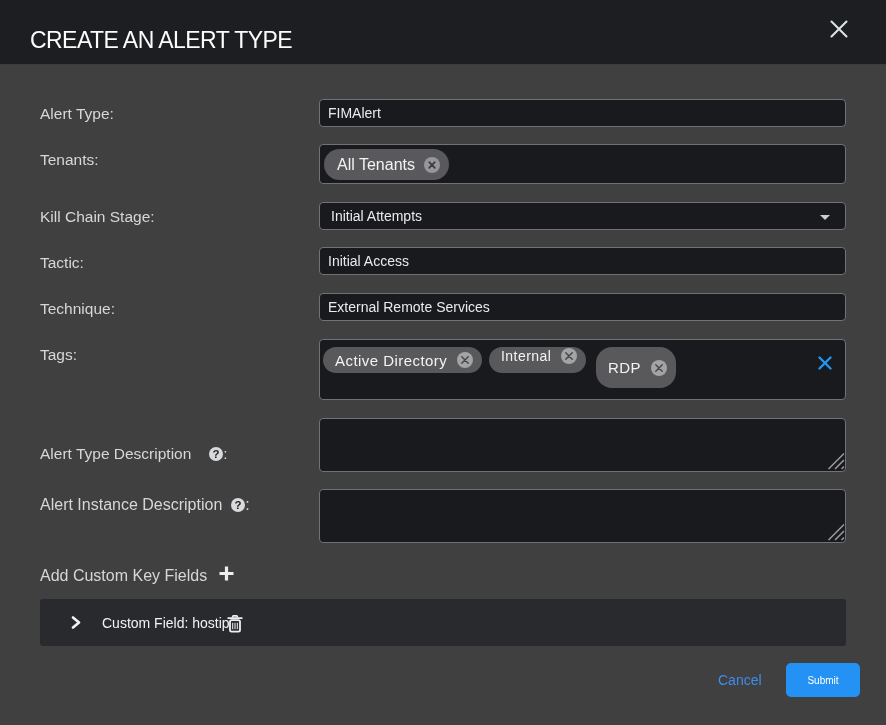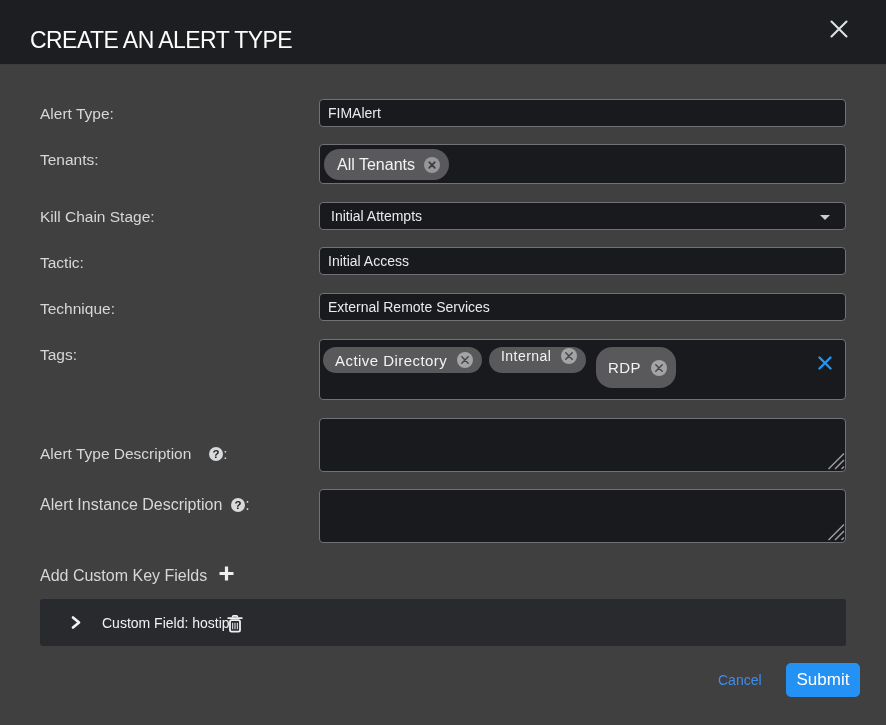--- a/index.html
+++ b/index.html
@@ -11,21 +11,21 @@
   .lbl { position:absolute; left:40px; font-size:15.5px; color:#d6d7d8; line-height:20px; white-space:nowrap; }
   .box { position:absolute; left:319px; width:527px; background:#191a1d; border:1px solid #717275; border-radius:4px; }
   .itxt { position:absolute; left:8px; font-size:14px; color:#e9eaeb; line-height:16px; white-space:nowrap; }
   .chip { position:absolute; display:flex; align-items:center; background:#59595c; color:#f3f3f4; border-radius:16px; }
   .ccirc { border-radius:50%; background:#96979a; width:16px; height:16px; flex:none; }
   .caret { position:absolute; left:500px; top:12px; width:0; height:0; border-left:5.5px solid transparent; border-right:5.5px solid transparent; border-top:5.5px solid #cbccce; }
   .grip { position:absolute; right:0px; bottom:1px; }
   .bluex { position:absolute; }
   .bar { position:absolute; left:40px; top:599px; width:806px; height:47px; background:#292a2d; border-radius:3px; }
   .cancel { position:absolute; left:718px; top:670px; font-size:14px; line-height:20px; color:#3f8cf0; }
-  .submit { position:absolute; left:786px; top:663px; width:74px; height:34px; background:#2492f4; border-radius:5px; color:#fff; font-size:17px; display:flex; align-items:center; justify-content:center; }
+  .submit { position:absolute; left:786px; top:663px; width:74px; height:34px; background:#2492f4; border-radius:5px; color:#fff; font-size:10px; display:flex; align-items:center; justify-content:center; }
 </style>
 </head>
 <body>
 <div id="stage">
   <div class="hdr"></div>
   <div class="title">CREATE AN ALERT TYPE</div>
   <svg class="xclose" width="20" height="20" viewBox="0 0 20 20">
       <path d="M2.5 2.5 L17.5 17.5 M17.5 2.5 L2.5 17.5" stroke="#dde2e5" stroke-width="2.1" stroke-linecap="round"></path>
     </svg>
 

